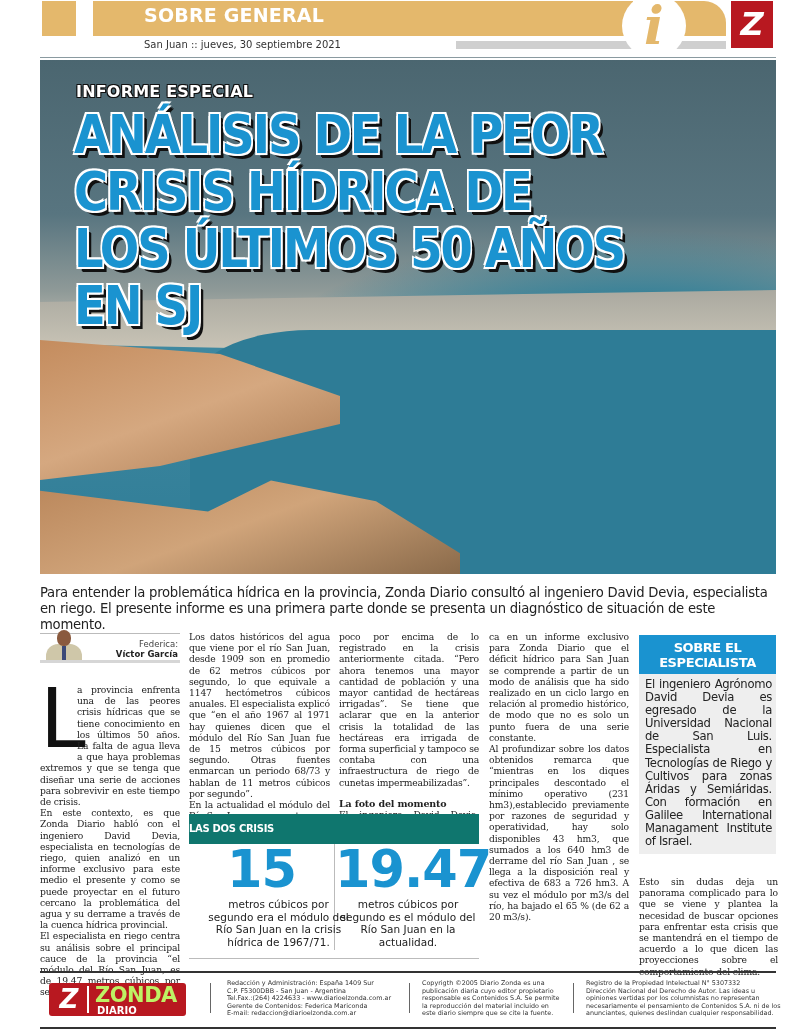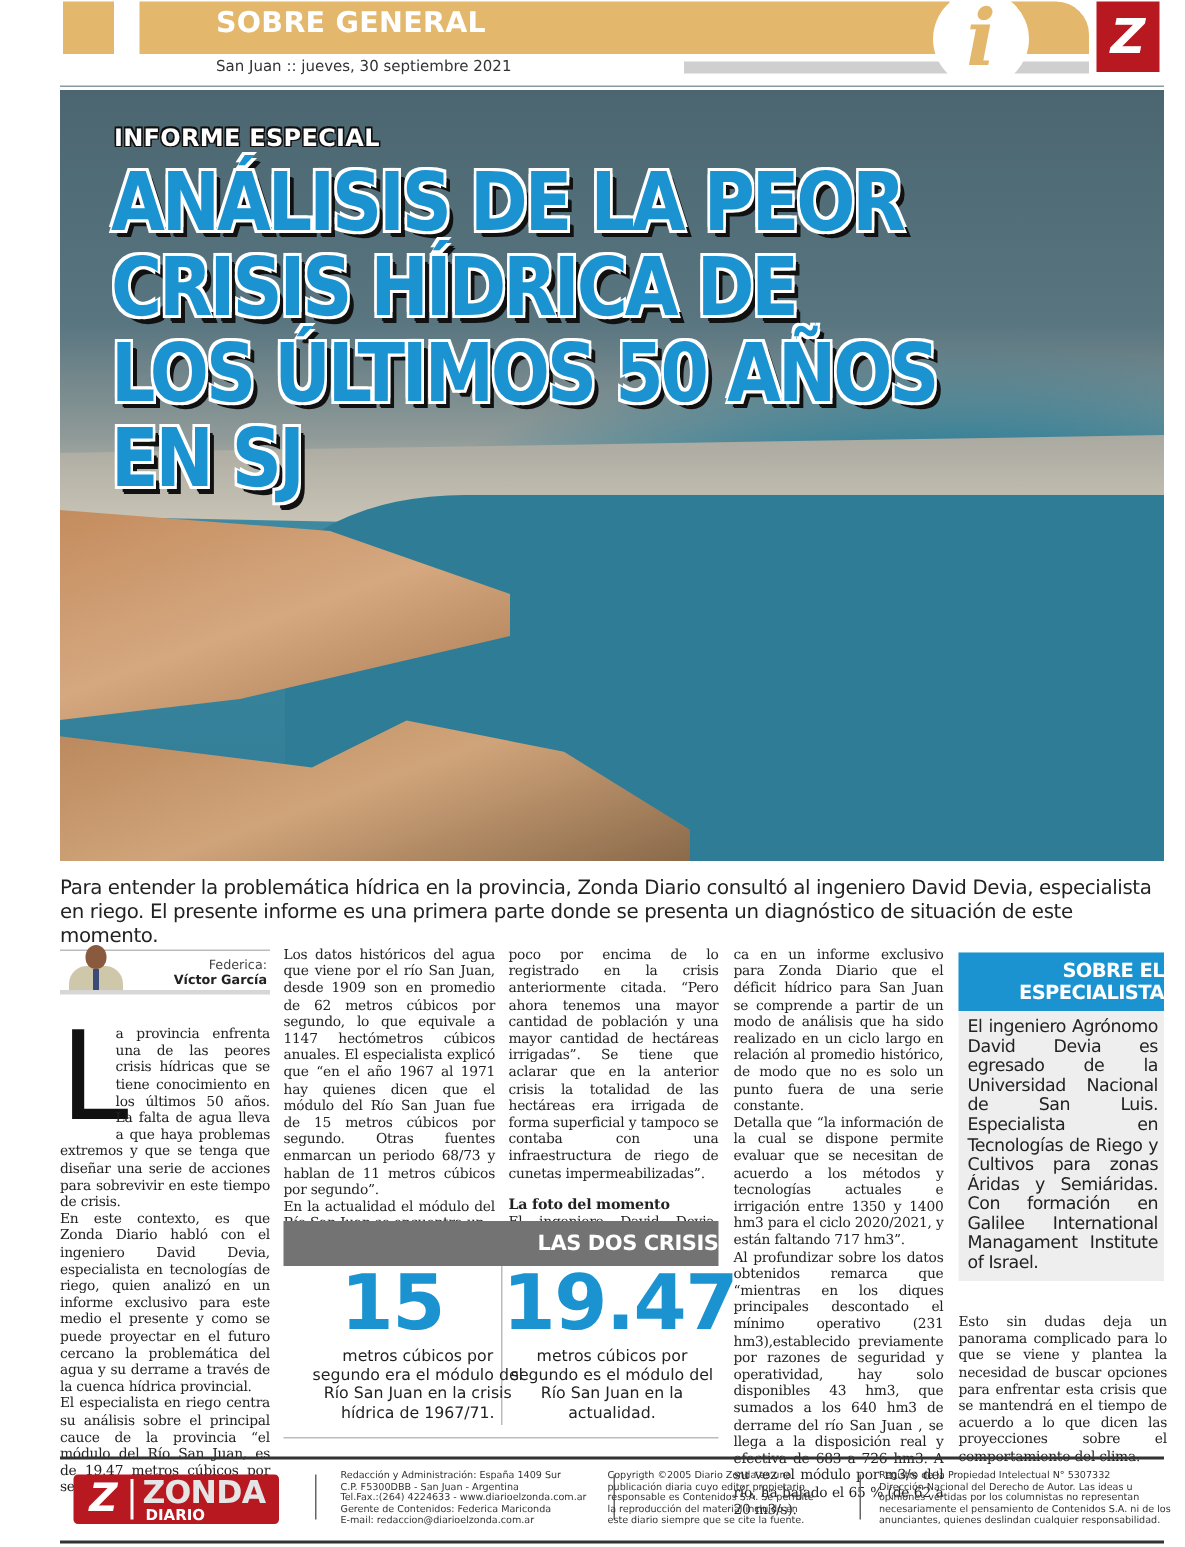--- a/index.html
+++ b/index.html
@@ -51,42 +51,42 @@
   .col p { margin: 0; }
   .col1 { left: 40px; top: 684px; width: 140px; }
   .dropcap { float: left; font-family: "DejaVu Sans", sans-serif; font-size: 82px; line-height: 70px; height: 72px; width: 27px; margin: 0 10px 0 0; color: #111; overflow: visible; }
   .col2 { left: 189px; top: 631px; width: 141px; }
   .col3 { left: 339px; top: 631px; width: 140px; }
   .col3 h4 { margin: 10px 0 0 0; font-size: 9.5px; font-weight: bold; }
   .col4 { left: 489px; top: 631px; width: 140px; }
   .col5 { left: 639px; top: 876px; width: 139px; }
 
   
-  .crisis-head { left: 189px; top: 814px; width: 290px; height: 30px; background: #737373; color: #fff; font-family: "DejaVu Sans", sans-serif; font-weight: bold; font-size: 14px; line-height: 30px; text-align: right; letter-spacing: -0.3px; }
+  .crisis-head { left: 189px; top: 814px; width: 290px; height: 30px; background: #0f766e; color: #fff; font-family: "DejaVu Sans", sans-serif; font-weight: bold; font-size: 10px; line-height: 30px; text-align: left; letter-spacing: -0.3px; }
   .crisis-divider { left: 334px; top: 844px; width: 1px; height: 106px; background: #bbb; }
   .crisis-bottom { left: 189px; top: 958px; width: 290px; height: 1px; background: #bbb; }
   .crisis-num { font-family: "DejaVu Sans", sans-serif; font-weight: bold; font-size: 51px; line-height: 48px; color: #1a93d0; text-align: center; letter-spacing: -1px; }
   .crisis-num.a { left: 189px; top: 846px; width: 145px; }
   .crisis-num.b { left: 335px; top: 846px; width: 145px; }
   .crisis-desc { font-family: "DejaVu Sans", sans-serif; font-size: 10.5px; line-height: 12.5px; color: #222; text-align: center; }
   .crisis-desc.a { left: 206px; top: 898px; width: 145px; }
   .crisis-desc.b { left: 338px; top: 898px; width: 140px; }
 
   
   .spec-box { left: 639px; top: 635px; width: 137px; height: 219px; background: #eeeeee; }
-  .spec-head { left: 639px; top: 635px; width: 137px; height: 39px; background: #1a93d0; color: #fff; font-family: "DejaVu Sans", sans-serif; font-weight: bold; font-size: 13px; line-height: 15px; text-align: right; padding-top: 5px; box-sizing: border-box; letter-spacing: -0.4px; }
+  .spec-head { left: 639px; top: 635px; width: 137px; height: 39px; background: #1a93d0; color: #fff; font-family: "DejaVu Sans", sans-serif; font-weight: bold; font-size: 13px; line-height: 15px; text-align: center; padding-top: 5px; box-sizing: border-box; letter-spacing: -0.4px; }
   .spec-body { left: 645px; top: 678px; width: 127px; font-family: "DejaVu Sans", sans-serif; font-size: 11.6px; line-height: 13.1px; color: #222; text-align: justify; letter-spacing: -0.3px; }
 
   
   .ft-rule-top { left: 40px; top: 971px; width: 736px; height: 2px; background: #333; }
   .ft-rule-bot { left: 40px; top: 1027px; width: 736px; height: 2px; background: #333; }
   .ft-logo { left: 49px; top: 983px; width: 137px; height: 33px; background: #b81820; border-radius: 3px; }
   .ft-logo .z { position: absolute; left: 4px; top: 0px; width: 32px; text-align: center; font-family: "DejaVu Sans", sans-serif; font-weight: bold; font-style: italic; font-size: 26px; color: #fff; line-height: 33px; }
   .ft-logo .sep { position: absolute; left: 38px; top: 3px; width: 2px; height: 27px; background: #fff; }
-  .ft-logo .name { position: absolute; left: 46px; top: 0px; font-family: "DejaVu Sans", sans-serif; font-weight: bold; font-size: 21px; line-height: 24px; color: #e5e5e5; letter-spacing: -0.5px; }
+  .ft-logo .name { position: absolute; left: 46px; top: 0px; font-family: "DejaVu Sans", sans-serif; font-weight: bold; font-size: 21px; line-height: 24px; color: #bef264; letter-spacing: -0.5px; }
   .ft-logo .sub { position: absolute; left: 48px; top: 22px; font-family: "DejaVu Sans", sans-serif; font-weight: bold; font-size: 10px; color: #fff; }
   .ft-vsep { width: 1px; height: 30px; background: #666; top: 983px; }
   .ft-text { top: 980px; font-family: "DejaVu Sans", sans-serif; font-size: 6.4px; line-height: 7.5px; color: #333; white-space: pre-line; }
 </style>
 </head>
 <body>
 
 <div class="abs hdr-left-block"></div>
 <div class="abs hdr-bar"></div>
 <div class="abs hdr-bar-right"></div>
@@ -134,21 +134,20 @@
 </div>
 
 <div class="abs col col3">
   <p>poco por encima de lo registrado en la crisis anteriormente citada. “Pero ahora tenemos una mayor cantidad de población y una mayor cantidad de hectáreas irrigadas”. Se tiene que aclarar que en la anterior crisis la totalidad de las hectáreas era irrigada de forma superficial y tampoco se contaba con una infraestructura de riego de cunetas impermeabilizadas”.</p>
   <h4>La foto del momento</h4>
   <p>El ingeniero David Devia, expli-</p>
 </div>
 
 <div class="abs col col4">
   <p>ca en un informe exclusivo para Zonda Diario que el déficit hídrico para San Juan se comprende a partir de un modo de análisis que ha sido realizado en un ciclo largo en relación al promedio histórico, de modo que no es solo un punto fuera de una serie constante.</p>
-  <p>Detalla que “la información de la cual se dispone permite evaluar que se necesitan de acuerdo a los métodos y tecnologías actuales e irrigación entre 1350 y 1400 hm3 para el ciclo 2020/2021, y están faltando 717 hm3”.</p>
   <p>Al profundizar sobre los datos obtenidos remarca que “mientras en los diques principales descontado el mínimo operativo (231 hm3),establecido previamente por razones de seguridad y operatividad, hay solo disponibles 43 hm3, que sumados a los 640 hm3 de derrame del río San Juan , se llega a la disposición real y efectiva de 683 a 726 hm3. A su vez el módulo por m3/s del río, ha bajado el 65 % (de 62 a 20 m3/s).</p>
 </div>
 
 <div class="abs col col5">
   <p>Esto sin dudas deja un panorama complicado para lo que se viene y plantea la necesidad de buscar opciones para enfrentar esta crisis que se mantendrá en el tiempo de acuerdo a lo que dicen las proyecciones sobre el comportamiento del clima.</p>
 </div>
 
 <div class="abs crisis-head">LAS DOS CRISIS</div>
 <div class="abs crisis-divider"></div>
 <div class="abs crisis-bottom"></div>
@@ -168,21 +167,21 @@
   <span class="name">ZONDA</span>
   <span class="sub">DIARIO</span>
 </div>
 <div class="abs ft-vsep" style="left:210px"></div>
 <div class="abs ft-text" style="left:227px; width:180px">Redacción y Administración: España 1409 Sur
 C.P. F5300DBB - San Juan - Argentina
 Tel.Fax.:(264) 4224633 - www.diarioelzonda.com.ar
 Gerente de Contenidos: Federica Mariconda
 E-mail: redaccion@diarioelzonda.com.ar</div>
 <div class="abs ft-vsep" style="left:409px"></div>
-<div class="abs ft-text" style="left:405px; width:150px">Copyrigth ©2005 Diario Zonda es una
+<div class="abs ft-text" style="left:422px; width:150px">Copyrigth ©2005 Diario Zonda es una
 publicación diaria cuyo editor propietario
 responsable es Contenidos S.A. Se permite
 la reproducción del material incluido en
 este diario siempre que se cite la fuente.</div>
 <div class="abs ft-vsep" style="left:573px"></div>
 <div class="abs ft-text" style="left:586px; width:195px">Registro de la Propiedad Intelectual N° 5307332
 Dirección Nacional del Derecho de Autor. Las ideas u
 opiniones vertidas por los columnistas no representan
 necesariamente el pensamiento de Contenidos S.A. ni de los
 anunciantes, quienes deslindan cualquier responsabilidad.</div>

